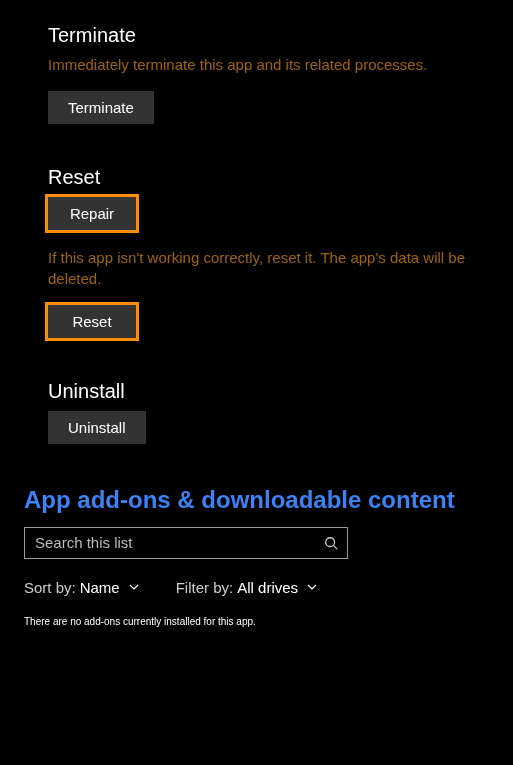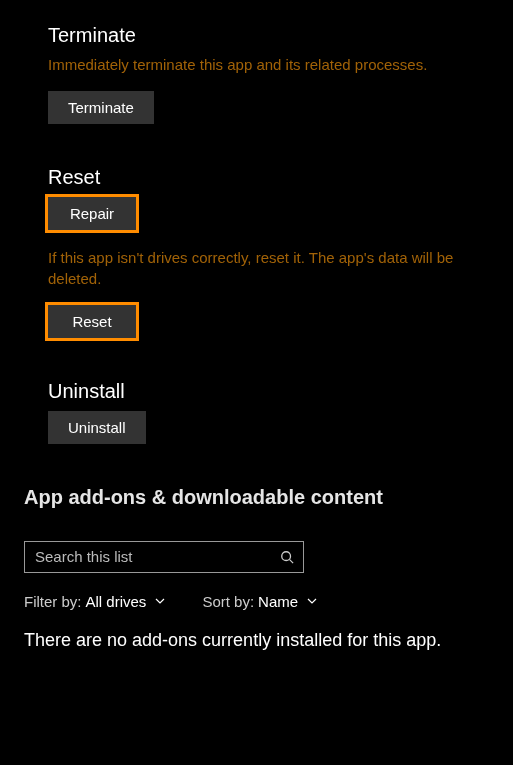--- a/index.html
+++ b/index.html
@@ -43,29 +43,29 @@
       min-width: 88px;
     }
     .btn-highlighted {
       outline: 3px solid #ff8c00;
       outline-offset: 0;
     }
     .spacer {
       height: 18px;
     }
     .addons-heading {
-      font-size: 20px;
+      font-size: 24px;
       font-weight: 600;
-      margin-bottom: 32px;
-      color: #e5e5e5;
+      margin-bottom: 13px;
+      color: #3b82f6;
     }
     .search-box {
       display: flex;
       border: 1px solid #999999;
-      width: 280px;
+      width: 324px;
       height: 32px;
       padding: 0 6px 0 10px;
       margin-bottom: 20px;
     }
     .search-input {
       flex: 1;
       background: transparent;
       border: none;
       outline: none;
       color: #cccccc;
@@ -97,41 +97,41 @@
       color: #cccccc;
     }
     .filter-value {
       color: #ffffff;
     }
     .chevron {
       display: inline-flex;
       margin-left: 4px;
     }
     .empty-state {
-      font-size: 18px;
+      font-size: 10px;
       color: #ffffff;
     }
     svg {
       display: block;
     }
   </style>
 </head>
 <body>
 
 <div class="section">
   <h2 class="section-heading">Terminate</h2>
   <p class="section-description">Immediately terminate this app and its related processes.</p>
   <button class="btn">Terminate</button>
 </div>
 
 <div class="section">
   <h2 class="section-heading">Reset</h2>
   <button class="btn btn-highlighted">Repair</button>
   <div class="spacer"></div>
-  <p class="section-description">If this app isn't drives correctly, reset it. The app's data will be deleted.</p>
+  <p class="section-description">If this app isn't working correctly, reset it. The app's data will be deleted.</p>
   <button class="btn btn-highlighted">Reset</button>
 </div>
 
 <div class="section">
   <h2 class="section-heading">Uninstall</h2>
   <button class="btn">Uninstall</button>
 </div>
 
 <div>
   <h2 class="addons-heading">App add-ons &amp; downloadable content</h2>
@@ -141,31 +141,31 @@
     <span class="search-icon-wrap">
       <svg width="14" height="14" viewBox="0 0 16 16" fill="none" stroke="#cccccc" stroke-width="1.5">
         <circle cx="7" cy="7" r="5"></circle>
         <line x1="11" y1="11" x2="15" y2="15"></line>
       </svg>
     </span>
   </div>
 
   <div class="filter-row">
     <div class="filter-group">
-      <span class="filter-label">Filter by:</span>
-      <span class="filter-value">All drives</span>
+      <span class="filter-label">Sort by:</span>
+      <span class="filter-value">Name</span>
       <span class="chevron">
         <svg width="12" height="12" viewBox="0 0 12 12" fill="none" stroke="#ffffff" stroke-width="1.2">
           <polyline points="2,4 6,8 10,4"></polyline>
         </svg>
       </span>
     </div>
     <div class="filter-group">
-      <span class="filter-label">Sort by:</span>
-      <span class="filter-value">Name</span>
+      <span class="filter-label">Filter by:</span>
+      <span class="filter-value">All drives</span>
       <span class="chevron">
         <svg width="12" height="12" viewBox="0 0 12 12" fill="none" stroke="#ffffff" stroke-width="1.2">
           <polyline points="2,4 6,8 10,4"></polyline>
         </svg>
       </span>
     </div>
   </div>
 
   <p class="empty-state">There are no add-ons currently installed for this app.</p>
 </div>

